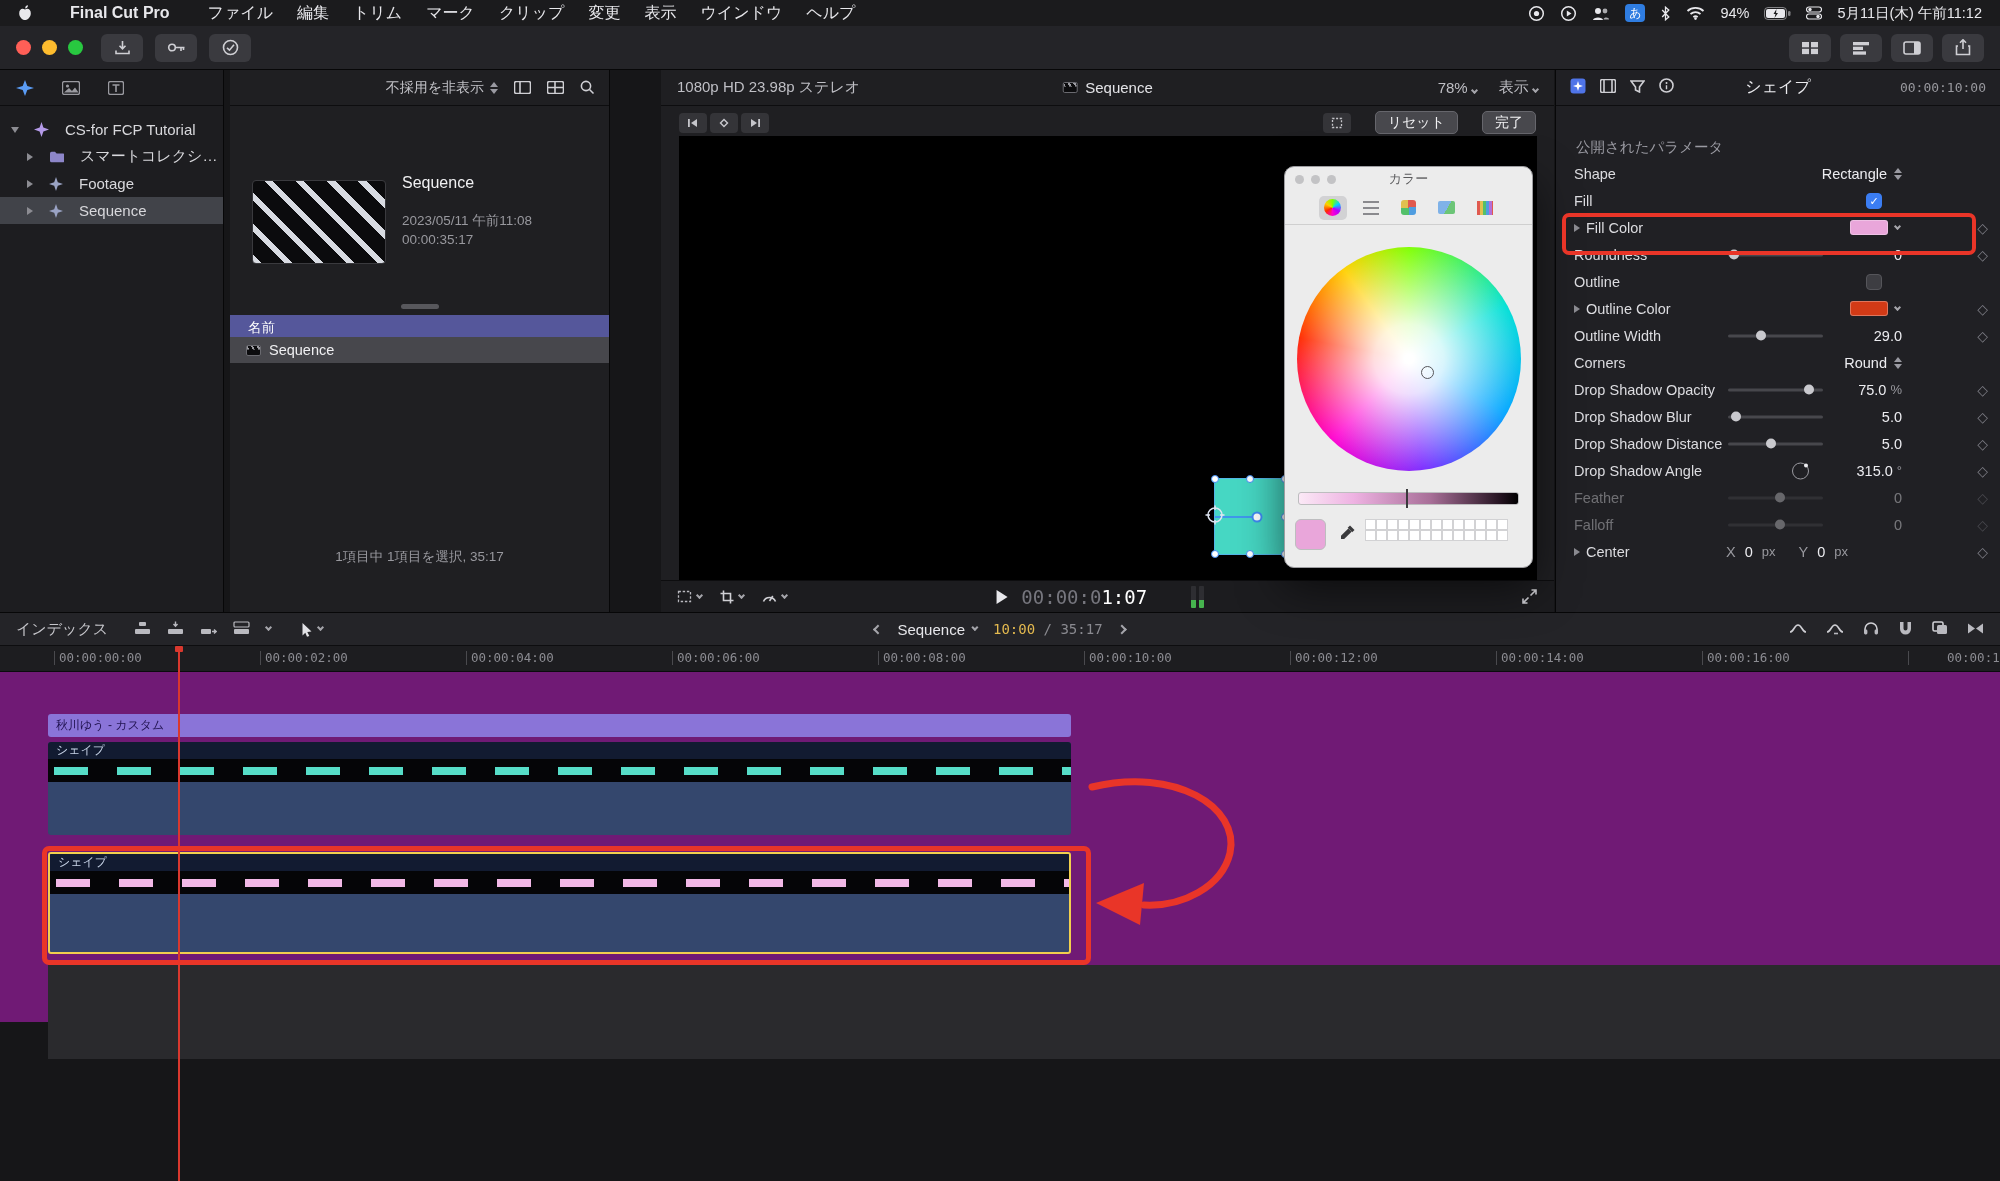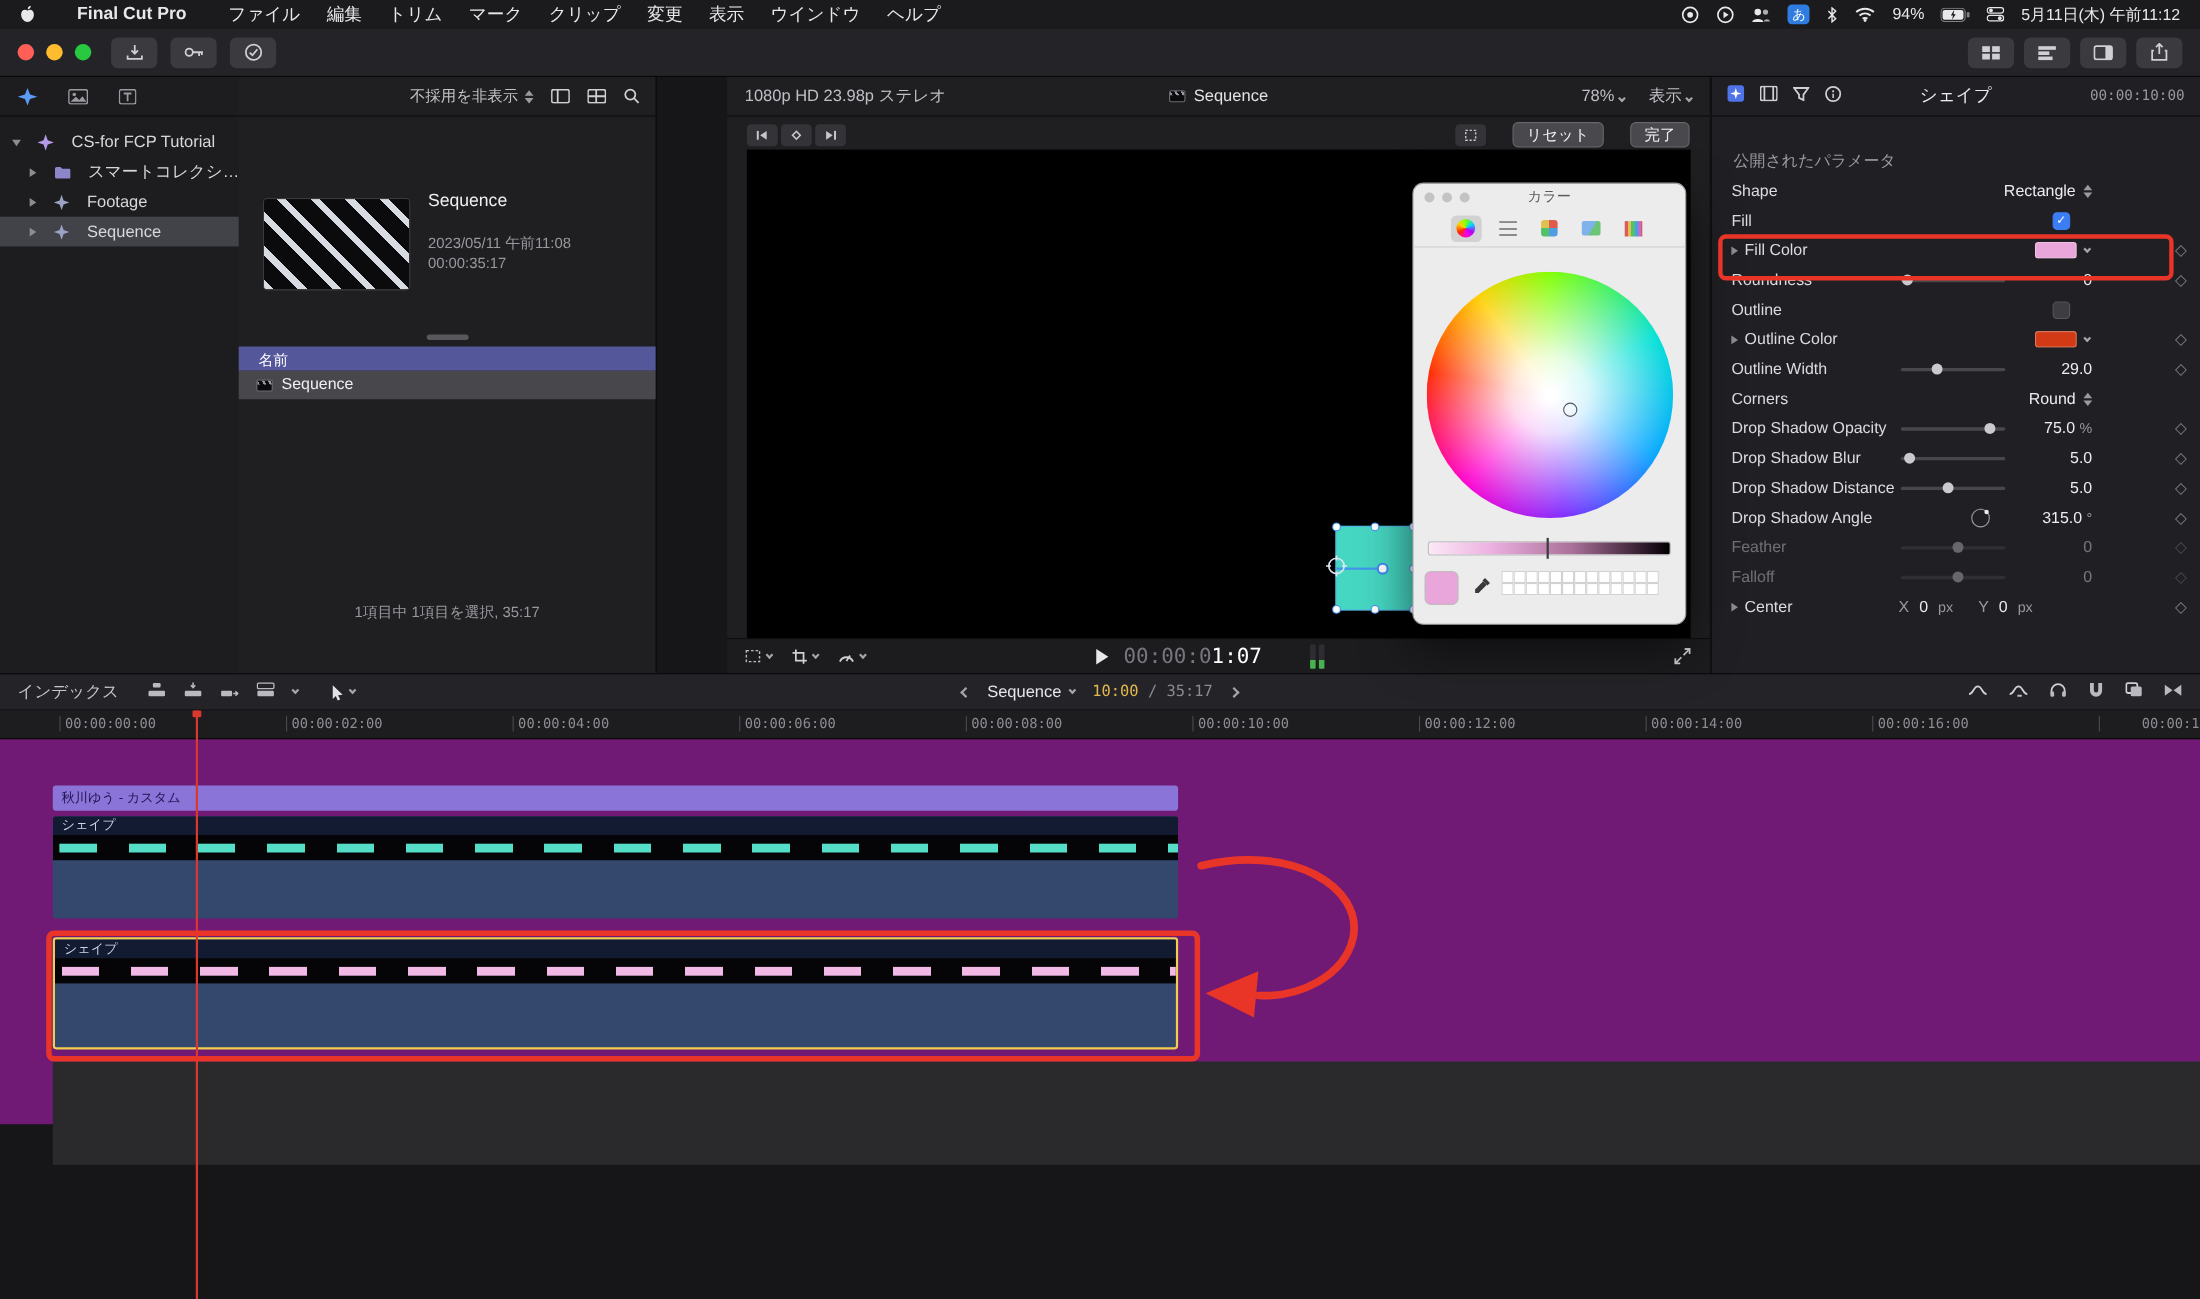--- a/index.html
+++ b/index.html
@@ -34,21 +34,21 @@
 .left-toolbar{height:36px;display:flex;align-items:center;gap:28px;padding:0 16px;border-bottom:1px solid #0d0d0f}
 .lt-ic{display:flex;align-items:center}
 .tree{padding-top:10px;font-size:15px;color:#d8d8dc}
 .trow{height:27px;display:flex;align-items:center;gap:16px;padding-left:12px;white-space:nowrap}
 .trow.child{padding-left:27px}
 .trow.sel{background:#414349}
 .disc-t{width:0;height:0;border-left:6px solid #8c8c92;border-top:4.5px solid transparent;border-bottom:4.5px solid transparent;flex:0 0 auto}
 .disc-t.open{transform:rotate(90deg)}
 .t-label{overflow:hidden;text-overflow:ellipsis}
 
-.panel-browser{position:absolute;top:70px;left:217px;width:380px;height:542px;background:#1f1f22;border-right:1px solid #070708}
+.panel-browser{position:absolute;top:70px;left:230px;width:380px;height:542px;background:#1f1f22;border-right:1px solid #070708}
 .browser-top{height:36px;display:flex;align-items:center;justify-content:flex-end;gap:16px;padding:0 14px;border-bottom:1px solid #0d0d0f;font-size:14px;color:#c2c2c7}
 .filter-popup{display:flex;align-items:center;gap:6px}
 .ud{display:inline-flex;flex-direction:column;gap:2px}
 .tri-u{width:0;height:0;border-left:4px solid transparent;border-right:4px solid transparent;border-bottom:5px solid #9a9aa2}
 .tri-d{width:0;height:0;border-left:4px solid transparent;border-right:4px solid transparent;border-top:5px solid #9a9aa2}
 .bt-ic{display:flex;align-items:center}
 .browser-body{position:relative;height:470px}
 .thumb{position:absolute;left:22px;top:74px;width:134px;height:84px;border-radius:4px;border:1px solid #3a3a3e;
   background:repeating-linear-gradient(45deg,#d8dbe2 0 6px,#0b0b0d 6px 22px)}
 .b-title{position:absolute;left:172px;top:68px;font-size:16px;color:#f0f0f2}

